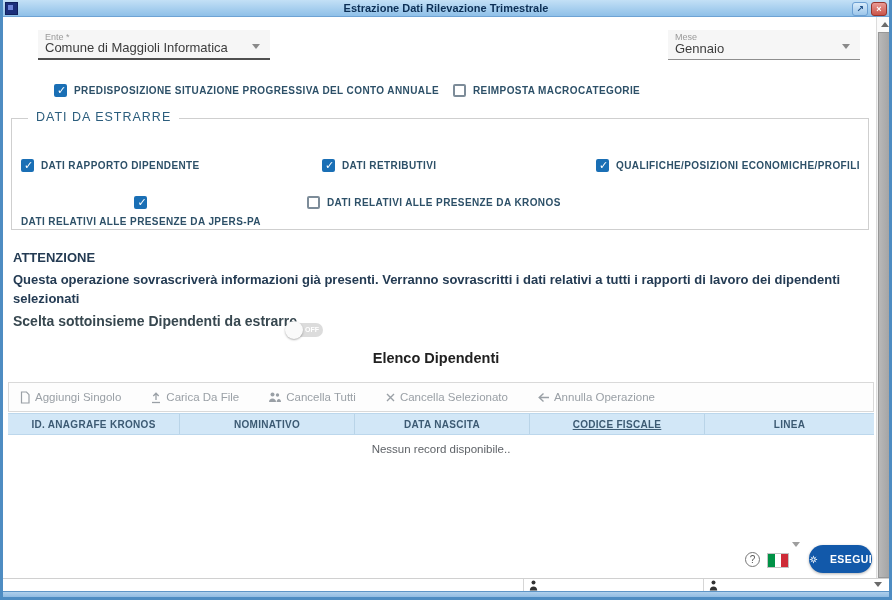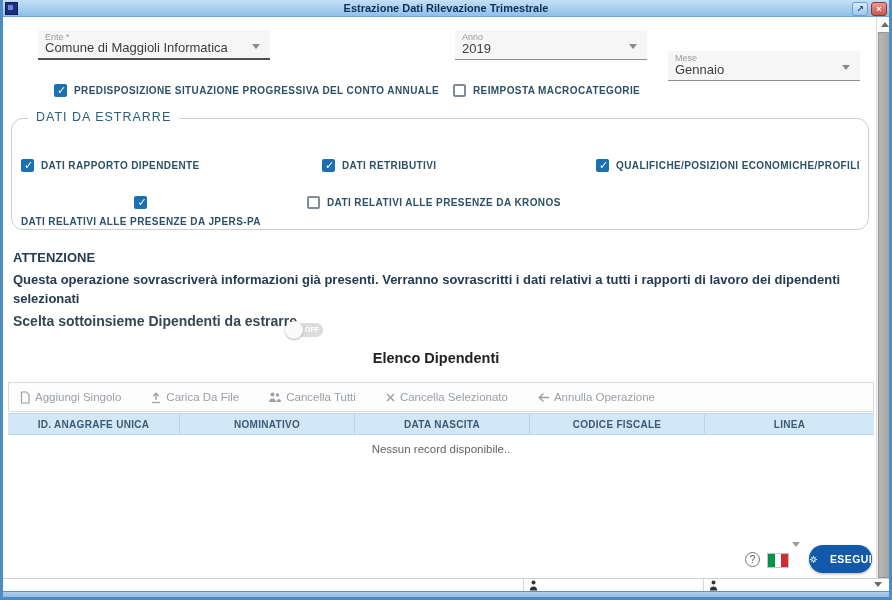--- a/index.html
+++ b/index.html
@@ -27,21 +27,21 @@
   .u-light { border-bottom:1px solid #8e8e8e; }
 
   
   .cb { position:absolute; display:flex; align-items:center; gap:7px; cursor:pointer; }
   .cb .box { width:13px; height:13px; border:2px solid #7d8c99; border-radius:2px; background:#fff; position:relative; flex:0 0 13px; }
   .cb .box.checked { background:#1a6fb5; border-color:#1a6fb5; }
   .cb .box.checked::after { content:"✓"; position:absolute; left:1px; top:-2px; color:#fff; font-size:11px; font-weight:bold; }
   .cb .cbl { font-size:10px; font-weight:600; letter-spacing:.4px; color:#2d5068; white-space:nowrap; }
 
   
-  .fs { position:absolute; left:8px; top:118px; width:858px; height:112px; border:1px solid #cfcfcf; border-radius:12px; }
+  .fs { position:absolute; left:8px; top:118px; width:858px; height:112px; border:1px solid #cfcfcf; border-radius:0; }
   .fs-legend { position:absolute; left:16px; top:-9px; background:#fff; padding:0 8px; font-size:12.5px; letter-spacing:1px; color:#2b5d7d; }
 
   
   .warn-title { position:absolute; left:10px; top:250px; font-size:13px; font-weight:bold; color:#243b53; }
   .warn-text { position:absolute; left:10px; top:271px; width:852px; font-size:13px; font-weight:bold; color:#243b53; line-height:1.45; }
 
   
   .toggle-label { position:absolute; left:10px; top:313px; font-size:14px; font-weight:bold; color:#37474f; }
   .toggle { position:absolute; left:284px; top:323px; width:36px; height:14px; background:#dcdcdc; border-radius:7px; cursor:pointer; }
   .toggle .knob { position:absolute; left:-2px; top:-2px; width:18px; height:18px; border-radius:50%; background:#fafafa; box-shadow:0 1px 2px rgba(0,0,0,.3); }
@@ -89,26 +89,21 @@
       <div class="win-btn btn-restore">↗</div>
       <div class="win-btn btn-close">×</div>
     </div>
   </div>
 
   <div class="field u-dark" style="left:35px; top:30px; width:232px;">
     <span class="flabel">Ente *</span>
     <span class="fvalue">Comune di Maggioli Informatica</span>
     <span class="caret"></span>
   </div>
-  <div class="field u-light" style="left:452px; top:30px; width:192px;">
-    <span class="flabel">Anno</span>
-    <span class="fvalue">2019</span>
-    <span class="caret"></span>
-  </div>
-  <div class="field u-light" style="left:665px; top:30px; width:192px;margin-top:21px;">
+  <div class="field u-light" style="left:665px; top:30px; width:192px;">
     <span class="flabel">Mese</span>
     <span class="fvalue">Gennaio</span>
     <span class="caret"></span>
   </div>
 
   <label class="cb" style="left:12px; top:84px;margin-left:39px;">
     <span class="box checked"></span>
     <span class="cbl">PREDISPOSIZIONE SITUAZIONE PROGRESSIVA DEL CONTO ANNUALE</span>
   </label>
   <label class="cb" style="left:450px; top:84px;">
@@ -182,24 +177,24 @@
     </div>
     <div class="tbtn">
       <svg width="13" height="11" viewBox="0 0 13 11">
           <path d="M12 5.5H3M6.5 1.5L2.2 5.5l4.3 4" fill="none" stroke="#9aa0a6" stroke-width="1.4"></path>
         </svg>
       <span>Annulla Operazione</span>
     </div>
   </div>
 
   <div class="grid-header">
-    <div class="gh-cell" style="width:172px;">ID. ANAGRAFE UNICA</div>
+    <div class="gh-cell" style="width:172px;">ID. ANAGRAFE KRONOS</div>
     <div class="gh-cell" style="width:175px;">NOMINATIVO</div>
     <div class="gh-cell" style="width:175px;text-align:right;">DATA NASCITA</div>
-    <div class="gh-cell" style="width:175px;">CODICE FISCALE</div>
+    <div class="gh-cell" style="width:175px;text-decoration:underline;">CODICE FISCALE</div>
     <div class="gh-cell" style="flex:1;">LINEA</div>
   </div>
   <div class="grid-empty">Nessun record disponibile..</div>
 
   <div class="help-btn">?</div>
   <div class="flag">
     <i style="background:#009246;"></i>
       <i style="background:#ffffff;"></i>
       <i style="background:#ce2b37;"></i>
   </div>

